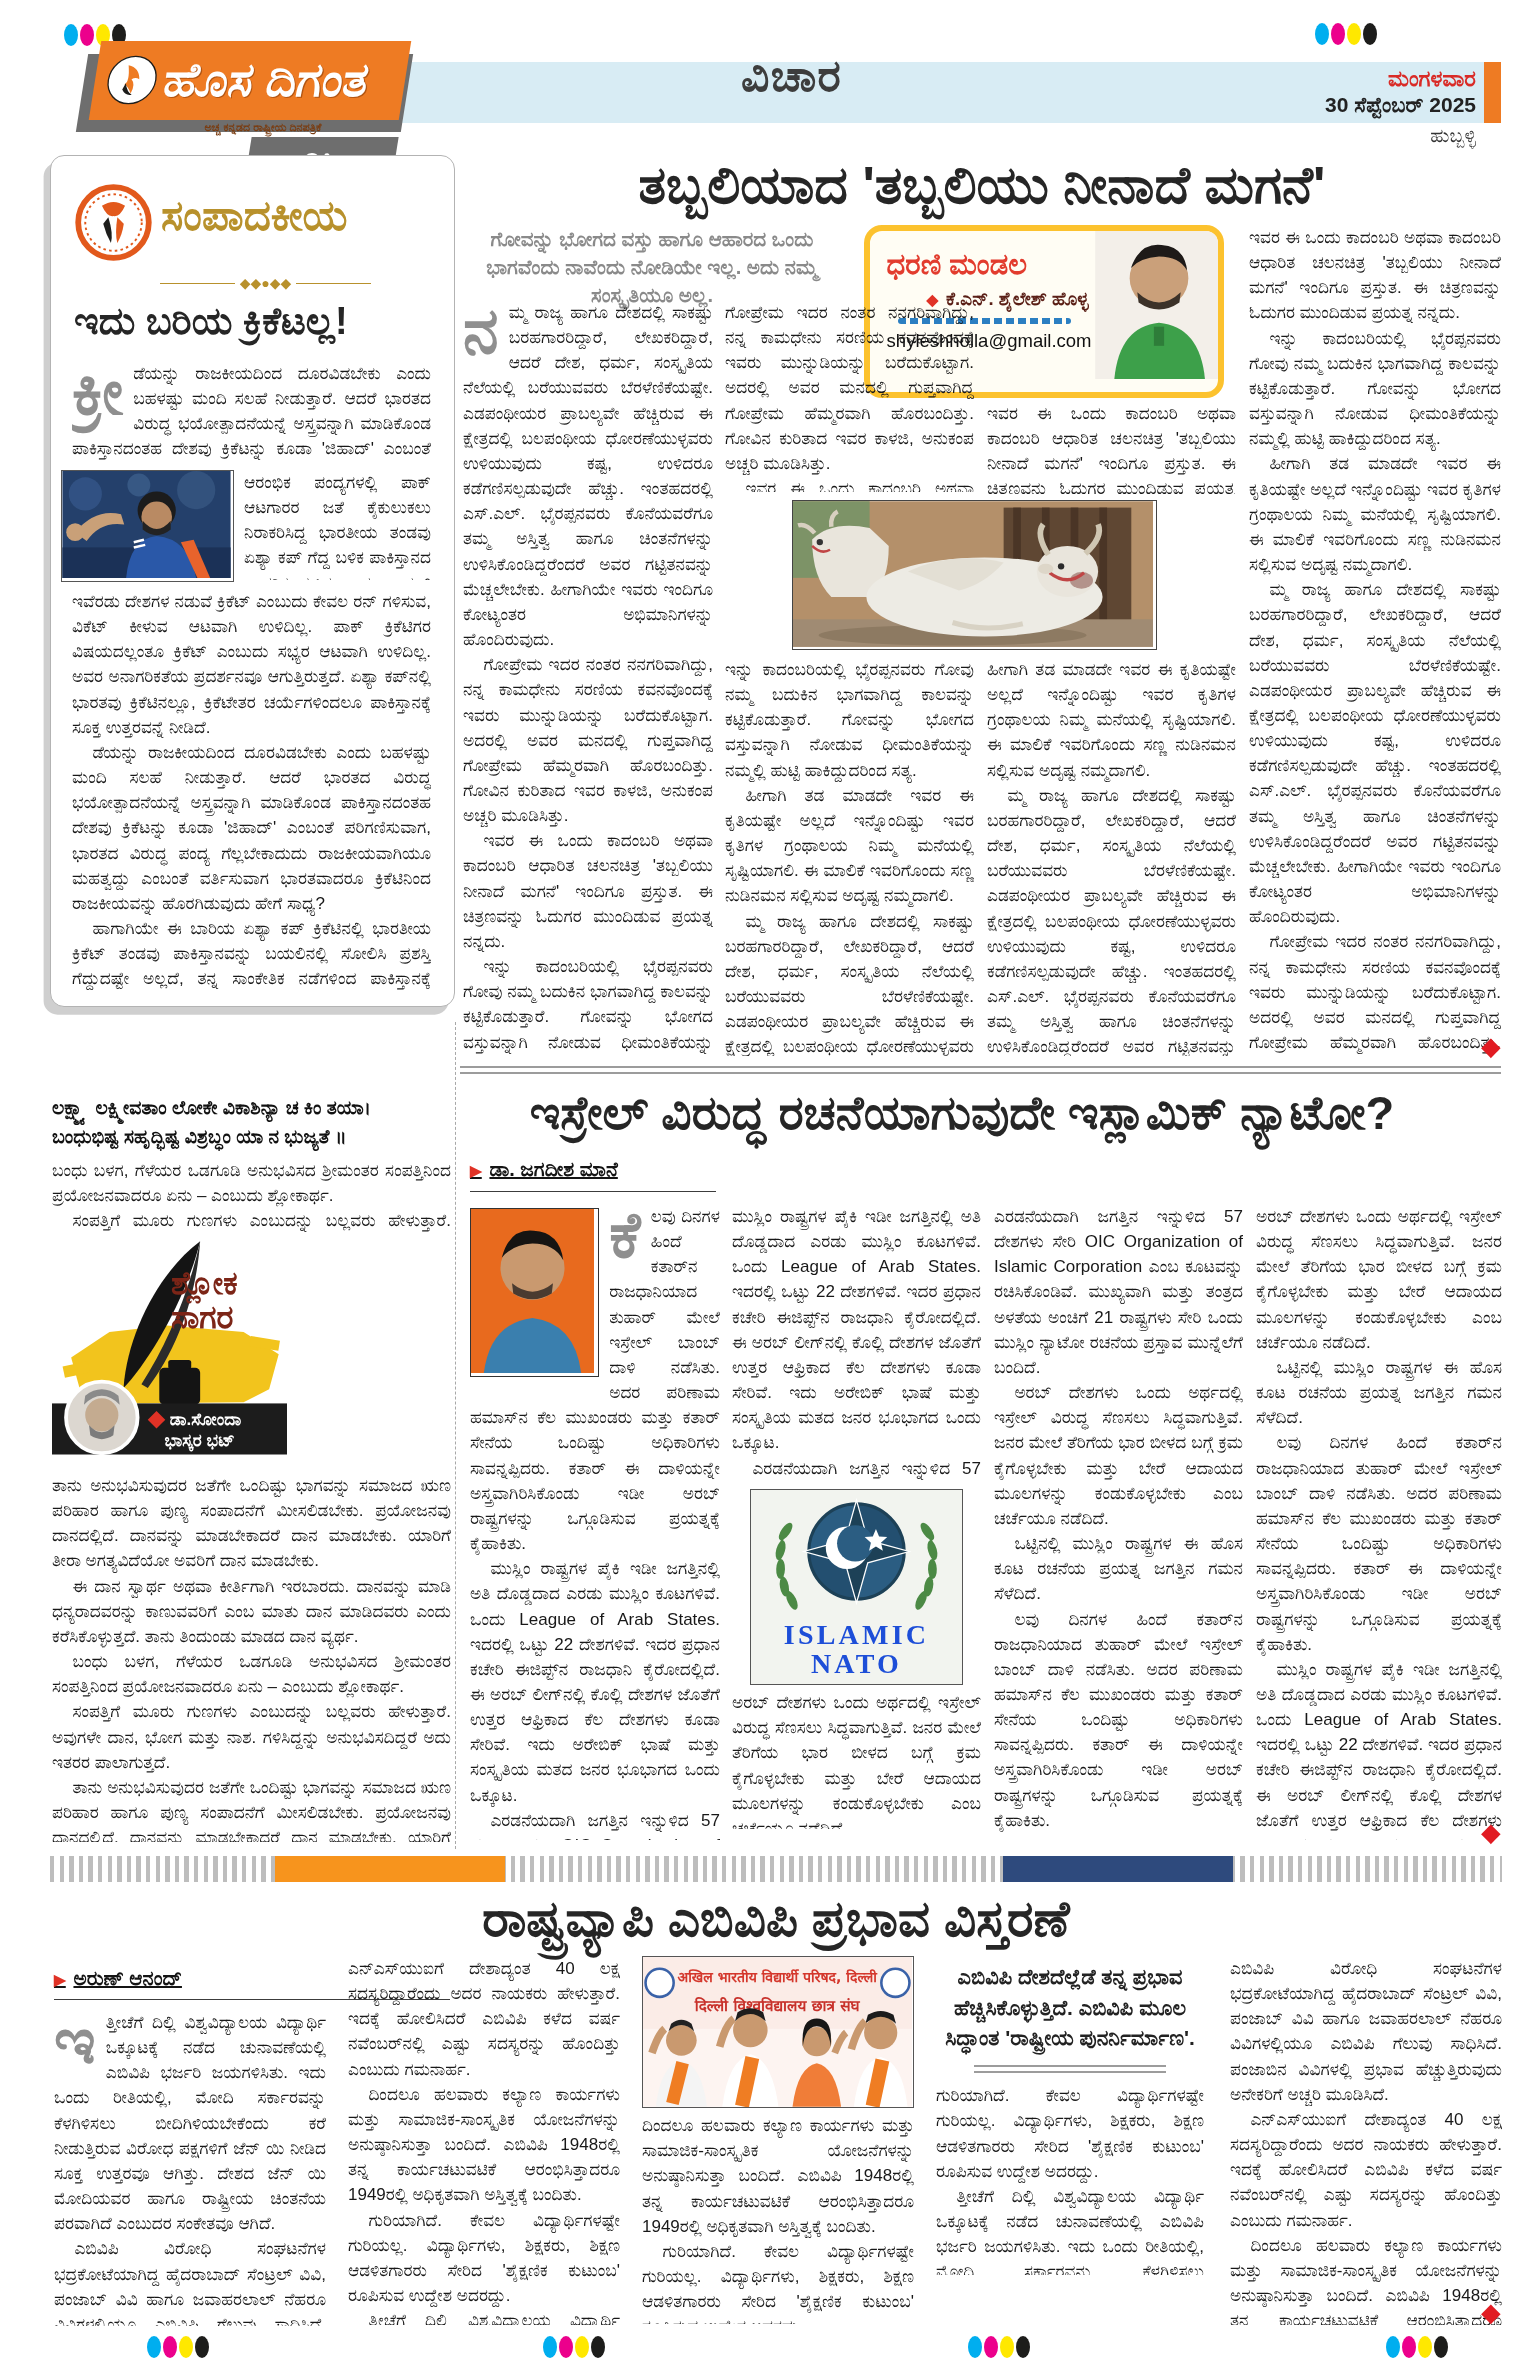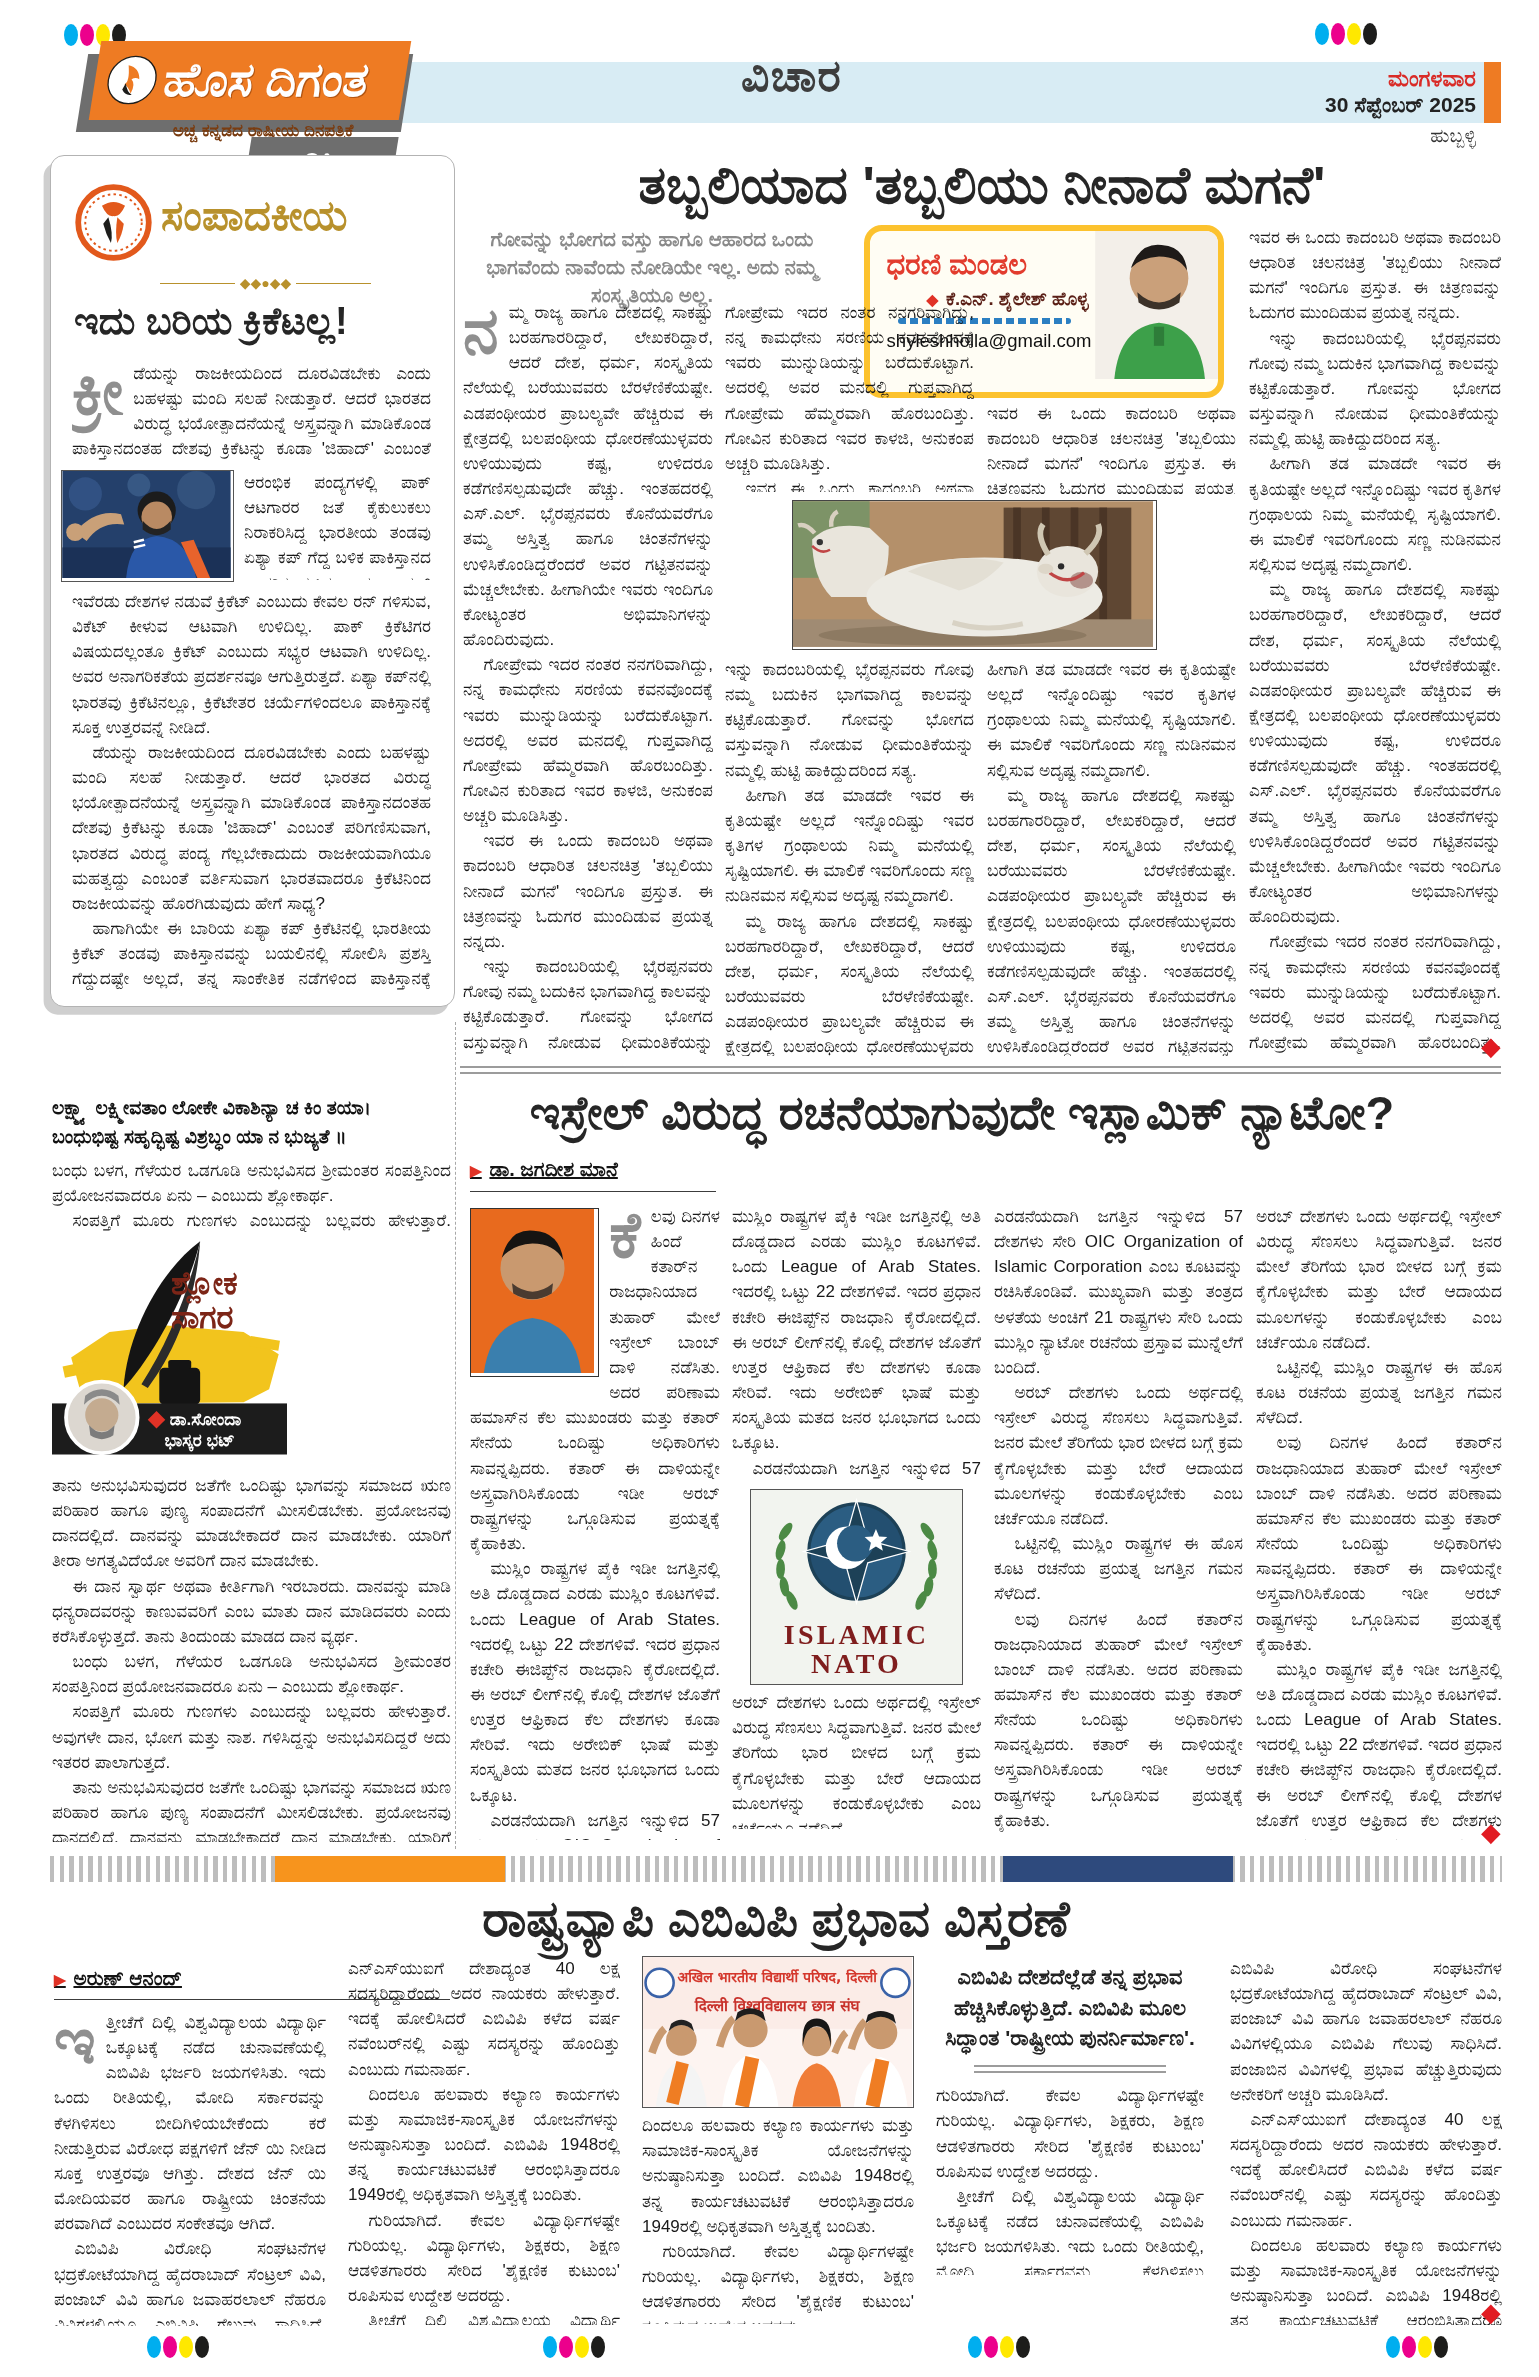--- a/index.html
+++ b/index.html
@@ -53,21 +53,21 @@
     <span style="flex:0 0 auto;">
       <svg width="50" height="50" viewBox="0 0 78 78">
           <circle cx="39" cy="39" r="37" fill="#ffffff"></circle>
           <circle cx="39" cy="39" r="37" fill="none" stroke="#1d1d1b" stroke-width="2"></circle>
           <path d="M30,16 Q48,20 50,38 Q44,34 38,38 Q46,46 40,60 Q34,48 28,46 Q36,42 30,16Z" fill="#ee7b23"></path>
           <path d="M30,44 Q34,58 42,62 Q32,64 26,54Z" fill="#1d1d1b"></path>
         </svg>
     </span>
     <span style="color:#fff;font-weight:bold;font-size:47px;line-height:.9;margin-left:7.7px;text-shadow:1.3px 1.3px 0 #b25512;">ಹೊಸ ದಿಗಂತ</span>
   </div>
-  <div class="abs" style="left:167px;top:121px;width:192px;text-align:center;font-size:17px;font-weight:bold;color:#7a3c10;">ಅಚ್ಚ ಕನ್ನಡದ ರಾಷ್ಟ್ರೀಯ ದಿನಪತ್ರಿಕೆ</div>
+  <div class="abs" style="left:167px;top:121px;width:192px;text-align:center;font-size:11px;font-weight:bold;color:#7a3c10;">ಅಚ್ಚ ಕನ್ನಡದ ರಾಷ್ಟ್ರೀಯ ದಿನಪತ್ರಿಕೆ</div>
   <div class="abs skew" style="left:248px;top:137px;width:147px;height:46px;background:#6e6e6e;color:#fff;font-size:37px;font-weight:bold;text-align:center;line-height:46px;">೦೬</div>
 
   <div class="abs ed-box" style="left:50px;top:155px;width:403px;height:850px;"></div>
   <div class="abs" style="left:75px;top:184px;">
     <svg width="77" height="77" viewBox="0 0 120 120">
         <circle cx="60" cy="60" r="55" fill="#fff" stroke="#e2591c" stroke-width="9"></circle>
         <circle cx="60" cy="60" r="44" fill="none" stroke="#e2591c" stroke-width="3" stroke-dasharray="4 5"></circle>
         <path d="M42,34 Q60,22 78,34 Q70,52 60,50 Q50,52 42,34Z" fill="#e2591c"></path>
         <path d="M52,52 Q60,78 56,92 Q48,78 44,62Z" fill="#1d1d1b"></path>
         <path d="M66,52 Q62,78 66,92 Q74,78 76,62Z" fill="#e2591c"></path>
@@ -283,21 +283,21 @@
         </g>
         <circle cx="165" cy="98" r="76" fill="#2b5d82"></circle>
         <path d="M165,22 A76,76 0 0 1 241,98 L165,98 Z" fill="#234f70"></path>
         <path d="M165,174 A76,76 0 0 1 89,98 L165,98 Z" fill="#234f70"></path>
         <circle cx="165" cy="98" r="76" fill="none" stroke="#1d4157" stroke-width="5"></circle>
         <polygon points="165,16 183,80 249,98 183,116 165,180 147,116 81,98 147,80" fill="#1d4157" stroke="#fff" stroke-width="2"></polygon>
         <circle cx="150" cy="92" r="34" fill="#ffffff"></circle>
           <circle cx="163" cy="85" r="29" fill="#2b5d82"></circle>
         <path d="M196,62 l5,12 13,1 -10,9 3,13 -11,-7 -11,7 3,-13 -10,-9 13,-1Z" fill="#ffffff"></path>
       </svg>
-      <div class="serif" style="font-size:28px;font-weight:bold;color:#7f1d1d;letter-spacing:3.2px;line-height:1.05;">
+      <div class="serif" style="font-size:28px;font-weight:bold;color:#1d4ed8;letter-spacing:3.2px;line-height:1.05;">
         <div>ISLAMIC</div>
         <div>NATO</div>
       </div>
     </div>
     <div class="bt" style="width:249px;height:139px;">
         <p>ಅರಬ್ ದೇಶಗಳು ಒಂದು ಅರ್ಥದಲ್ಲಿ ಇಸ್ರೇಲ್ ವಿರುದ್ಧ ಸೆಣಸಲು ಸಿದ್ಧವಾಗುತ್ತಿವೆ. ಜನರ ಮೇಲೆ ತೆರಿಗೆಯ ಭಾರ ಬೀಳದ ಬಗ್ಗೆ ಕ್ರಮ ಕೈಗೊಳ್ಳಬೇಕು ಮತ್ತು ಬೇರೆ ಆದಾಯದ ಮೂಲಗಳನ್ನು ಕಂಡುಕೊಳ್ಳಬೇಕು ಎಂಬ ಚರ್ಚೆಯೂ ನಡೆದಿದೆ.</p>
       </div>
   </div>
 
   <div class="abs bt" style="left:994px;top:1204px;width:249px;height:636px;">

